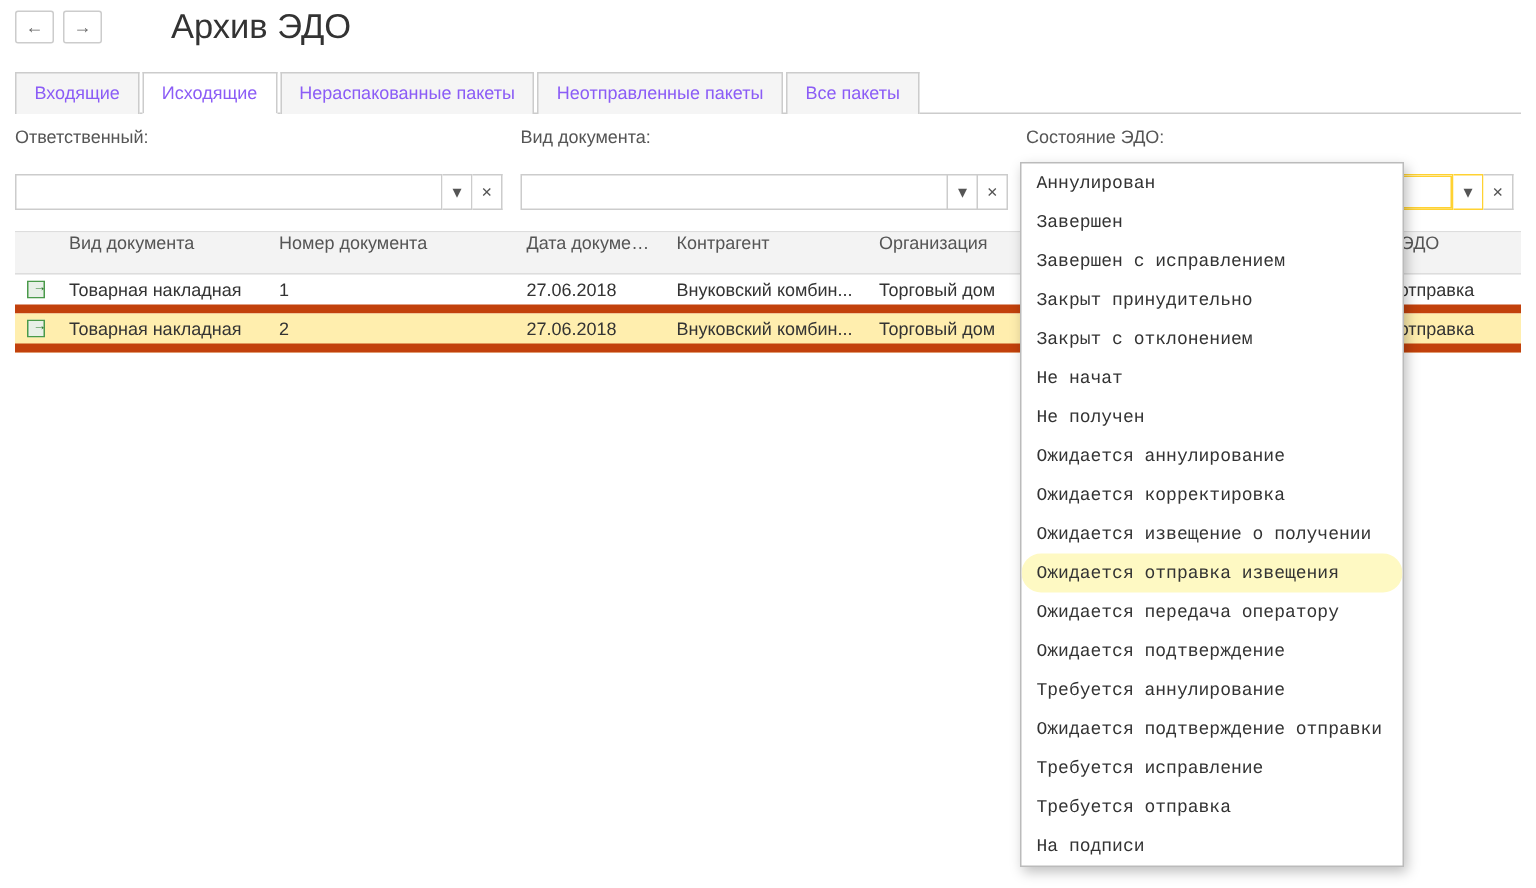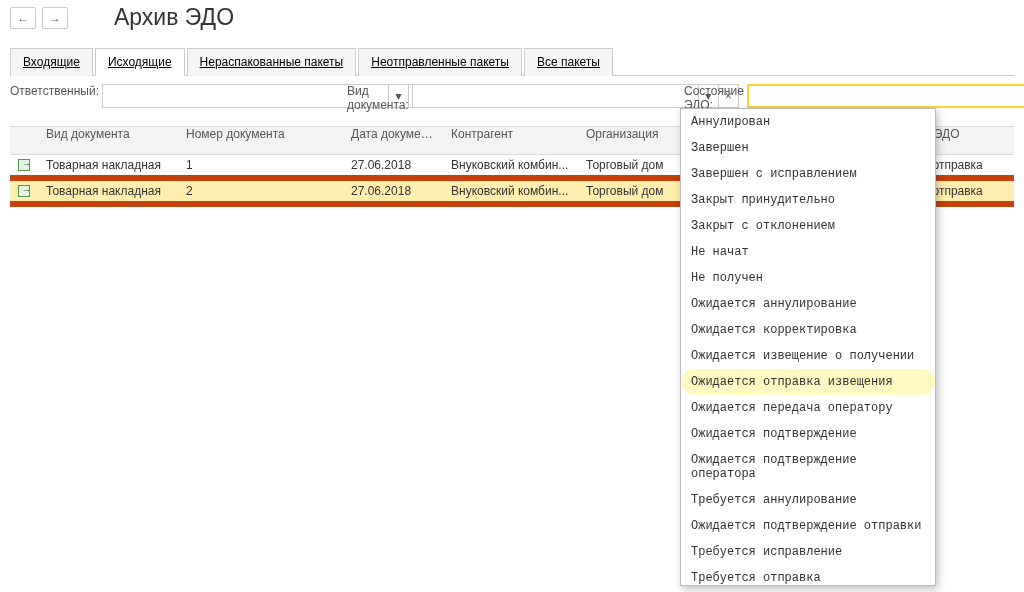--- a/index.html
+++ b/index.html
@@ -40,41 +40,40 @@
     display: flex;
     border-bottom: 1px solid #ccc;
     margin: 8px 10px 0 10px;
     gap: 0;
   }
   .tab {
     padding: 6px 12px;
     border: 1px solid #ccc;
     border-bottom: none;
     background: #f5f5f5;
-    color: #000000;
+    color: #8b5cf6;
     margin-right: 2px;
     position: relative;
     top: 1px;
     cursor: pointer;
-    text-decoration: underline;
   }
   .tab.active {
     background: #fff;
     border-bottom: 1px solid #fff;
     text-align: center;
   }
   .filters {
     display: flex;
     padding: 8px 10px;
     gap: 12px;
   }
   .filter-group {
     display: flex;
-    flex-direction: row;
-    gap: 3px;
+    flex-direction: column;
+    gap: 18px;
   }
   .filter-label {
     color: #555;
     font-size: 12px;
   }
   .filter-control {
     display: flex;
     align-items: stretch;
     height: 24px;
   }
@@ -279,19 +278,18 @@
     <div class="dropdown-item">Закрыт принудительно</div>
     <div class="dropdown-item">Закрыт с отклонением</div>
     <div class="dropdown-item">Не начат</div>
     <div class="dropdown-item">Не получен</div>
     <div class="dropdown-item">Ожидается аннулирование</div>
     <div class="dropdown-item">Ожидается корректировка</div>
     <div class="dropdown-item">Ожидается извещение о получении</div>
     <div class="dropdown-item selected">Ожидается отправка извещения</div>
     <div class="dropdown-item">Ожидается передача оператору</div>
     <div class="dropdown-item">Ожидается подтверждение</div>
-    <div class="dropdown-item">Ожидается подтверждение оператора</div>
     <div class="dropdown-item">Требуется аннулирование</div>
     <div class="dropdown-item">Ожидается подтверждение отправки</div>
     <div class="dropdown-item">Требуется исправление</div>
     <div class="dropdown-item">Требуется отправка</div>
     <div class="dropdown-item">На подписи</div>
   </div>
 
 </body></html>

